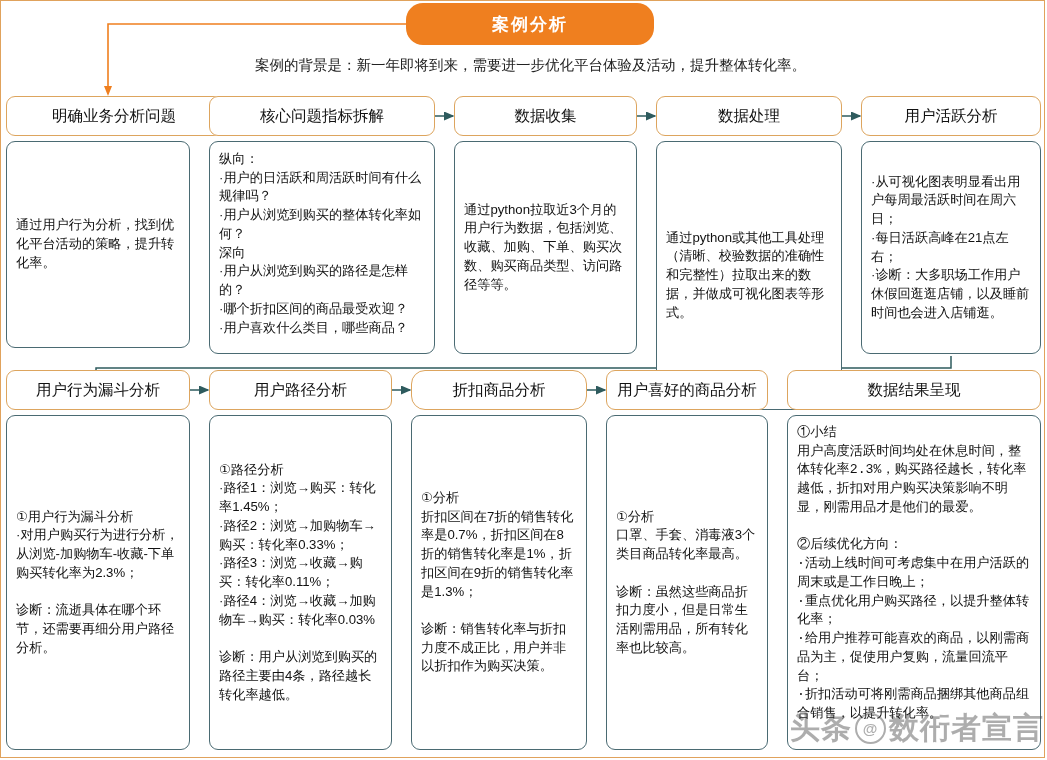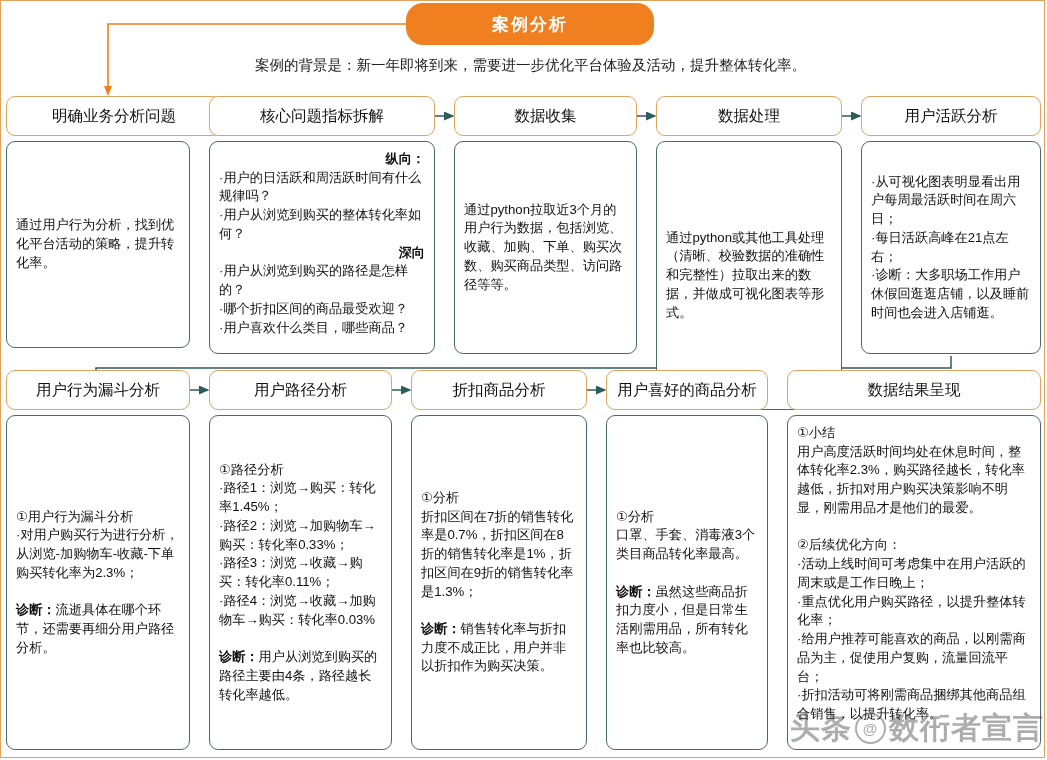--- a/index.html
+++ b/index.html
@@ -88,21 +88,21 @@
     font-size: 13.2px;
     line-height: 1.42;
     color: #111;
     overflow: hidden;
     display: flex;
     flex-direction: column;
   }
   .body .txt { white-space: pre-wrap; }
   .body.v-center { justify-content: center; }
   .body.v-top    { justify-content: flex-start; }
-  b, .bold { font-weight: bold; text-align: right; }
+  b, .bold { font-weight: normal; }
 
   
   .watermark {
     position: absolute;
     left: 782px; top: 706px;
     width: 258px; height: 44px;
     display: flex;
     align-items: center;
     font-size: 30px;
     font-weight: bold;
@@ -190,21 +190,21 @@
   </div>
 
   <div class="body v-center" style="left:861px;top:141px; width:180px; height:213px;">
     <div class="txt">·从可视化图表明显看出用户每周最活跃时间在周六日；
 ·每日活跃高峰在21点左右；
 ·诊断：大多职场工作用户休假回逛逛店铺，以及睡前时间也会进入店铺逛。</div>
   </div>
 
   <div class="hdr" style="left:6px;  top:370px; width:184px;">用户行为漏斗分析</div>
   <div class="hdr" style="left:209px;top:370px; width:183px;">用户路径分析</div>
-  <div class="hdr" style="left:411px;top:370px; width:176px;">折扣商品分析</div>
+  <div class="hdr" style="left:411px;top:370px; width:176px;border-radius:14px;">折扣商品分析</div>
   <div class="hdr" style="left:606px;top:370px; width:162px;">用户喜好的商品分析</div>
   <div class="hdr" style="left:787px;top:370px; width:254px;">数据结果呈现</div>
 
   <div class="body v-center" style="left:6px;  top:415px; width:184px; height:335px;">
     <div class="txt">①用户行为漏斗分析
 ·对用户购买行为进行分析，从浏览-加购物车-收藏-下单购买转化率为2.3%；</div>
     <div class="txt">&nbsp;</div>
     <div class="txt"><b>诊断：</b><span>流逝具体在哪个环节，还需要再细分用户路径分析。</span></div>
   </div>
 
@@ -225,21 +225,21 @@
     <div class="txt"><b>诊断：</b><span>销售转化率与折扣力度不成正比，用户并非以折扣作为购买决策。</span></div>
   </div>
 
   <div class="body v-center" style="left:606px;top:415px; width:162px; height:335px;">
     <div class="txt">①分析
 口罩、手套、消毒液3个类目商品转化率最高。</div>
     <div class="txt">&nbsp;</div>
     <div class="txt"><b>诊断：</b><span>虽然这些商品折扣力度小，但是日常生活刚需用品，所有转化率也比较高。</span></div>
   </div>
 
-  <div class="body v-top" style="left:787px;top:415px; width:254px; height:335px;">
+  <div class="body v-top" style="left:787px;top:415px; width:254px; height:335px;font-family:Liberation Mono, monospace;">
     <div class="txt">①小结
 用户高度活跃时间均处在休息时间，整体转化率2.3%，购买路径越长，转化率越低，折扣对用户购买决策影响不明显，刚需用品才是他们的最爱。</div>
     <div class="txt">&nbsp;</div>
     <div class="txt">②后续优化方向：
 ·活动上线时间可考虑集中在用户活跃的周末或是工作日晚上；
 ·重点优化用户购买路径，以提升整体转化率；
 ·给用户推荐可能喜欢的商品，以刚需商品为主，促使用户复购，流量回流平台；
 ·折扣活动可将刚需商品捆绑其他商品组合销售，以提升转化率。</div>
   </div>
 

